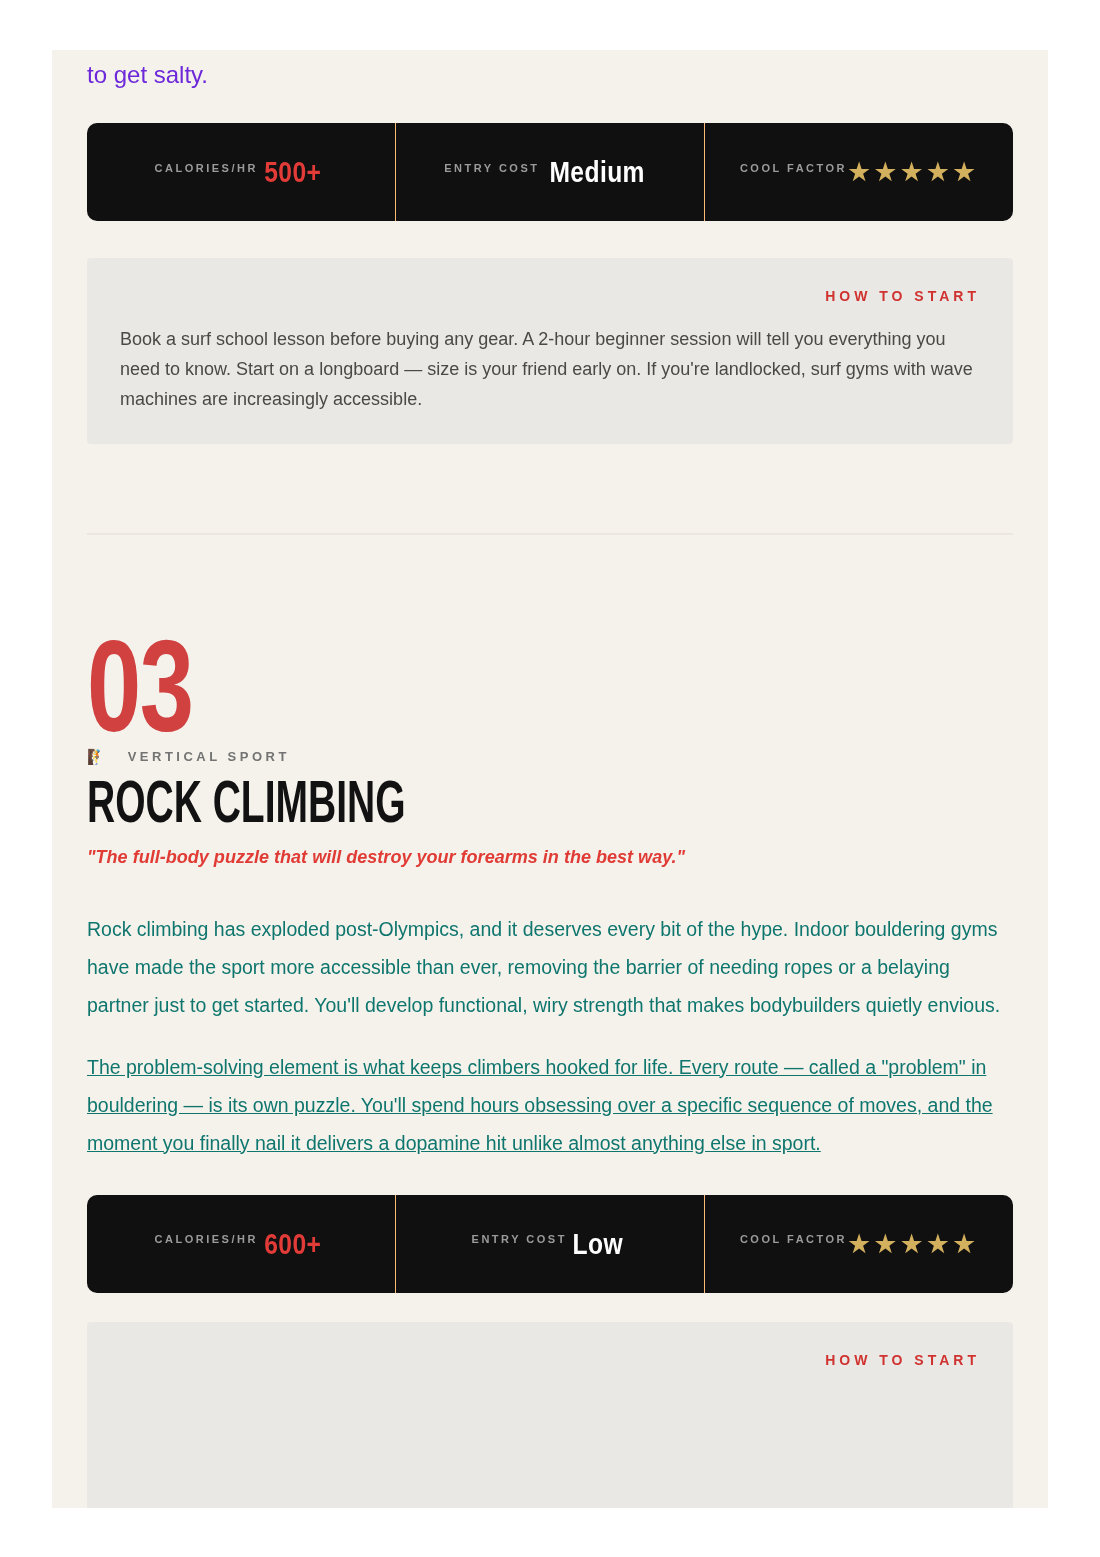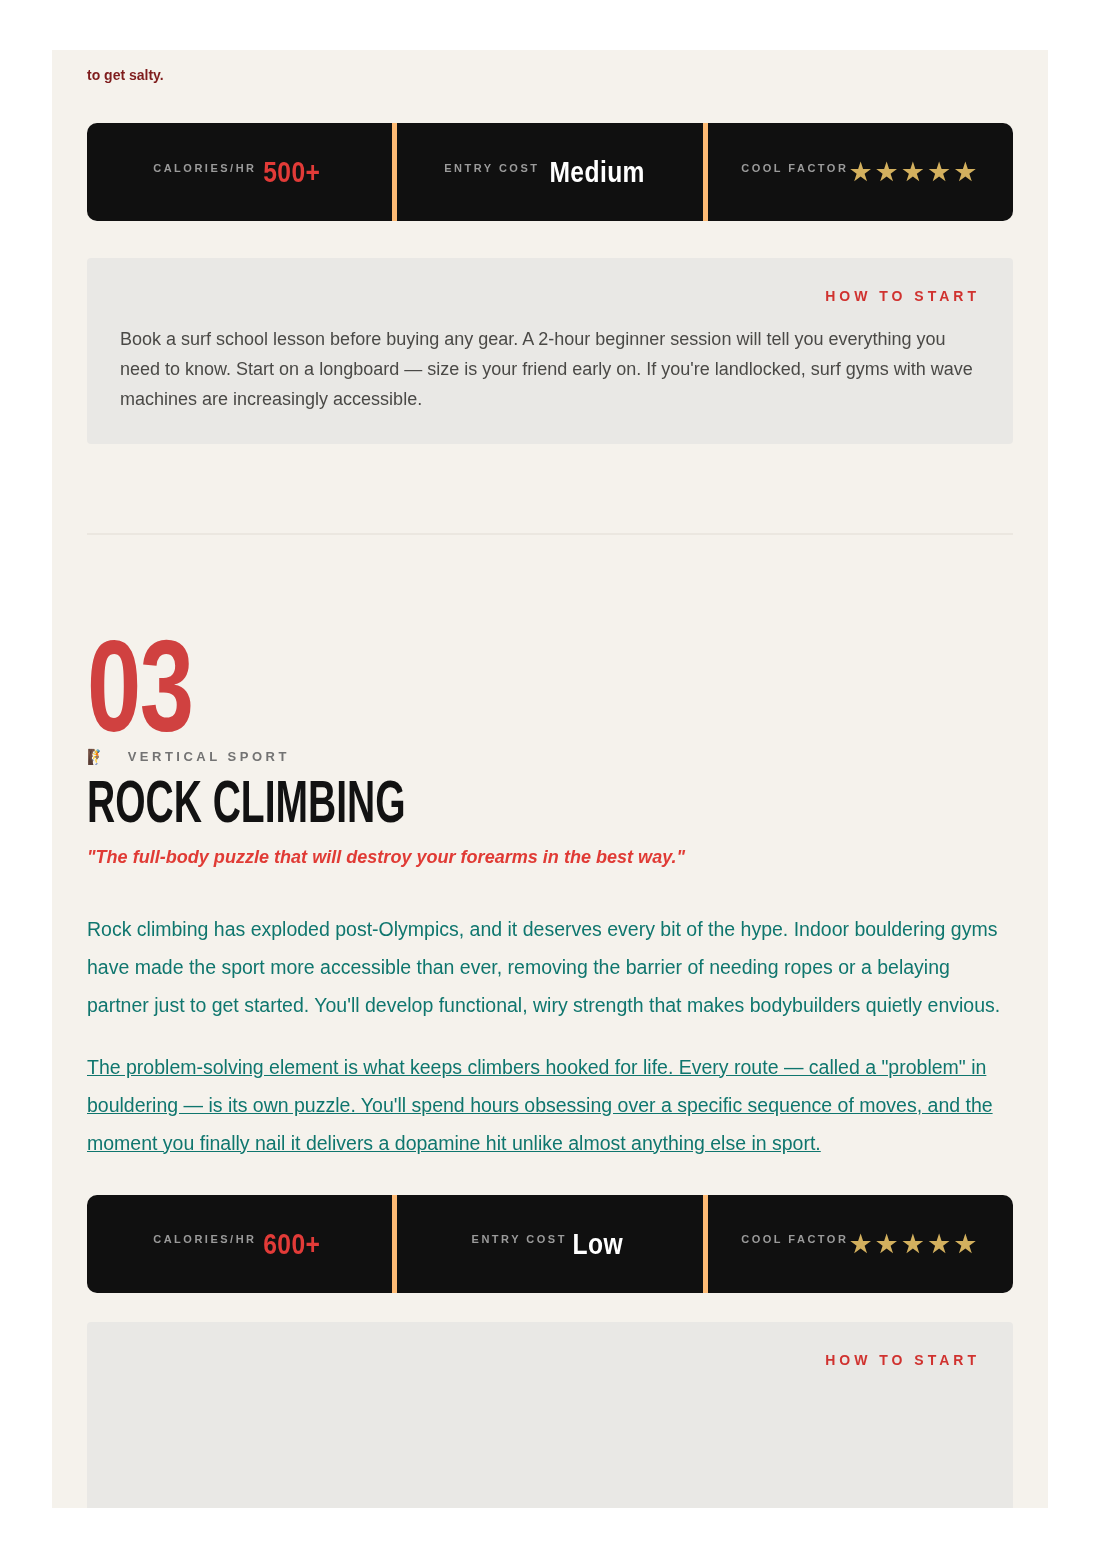--- a/index.html
+++ b/index.html
@@ -12,44 +12,43 @@
   }
   .page {
     width: 996px;
     height: 1458px;
     margin: 50px auto 0;
     background: #f5f2ec;
     padding: 12px 35px 0;
     overflow: hidden;
   }
   .intro-text {
-    font-size: 14px;
+    font-size: 24px;
     line-height: 26px;
-    color: #7f1d1d;
-    font-weight: bold;
+    color: #6d28d9;
   }
   
   .stats-bar {
     margin-top: 35px;
     height: 98px;
     background: #101010;
     border-radius: 10px;
     display: flex;
     align-items: stretch;
     overflow: hidden;
   }
   .stats-bar.second { margin-top: 33px; }
   .stat-cell {
     flex: 1 1 0;
     display: flex;
     flex-direction: row;
     align-items: center;
     justify-content: center;
   }
-  .stat-cell + .stat-cell { border-left: 5px solid #fdba74; }
+  .stat-cell + .stat-cell { border-left: 1px solid #fdba74; }
   .stat-label {
     font-size: 11px;
     font-weight: bold;
     letter-spacing: 2.5px;
     color: #9b9b9b;
     margin-bottom: 9px;
   }
   .stat-value {
     font-size: 30px;
     font-weight: bold;

